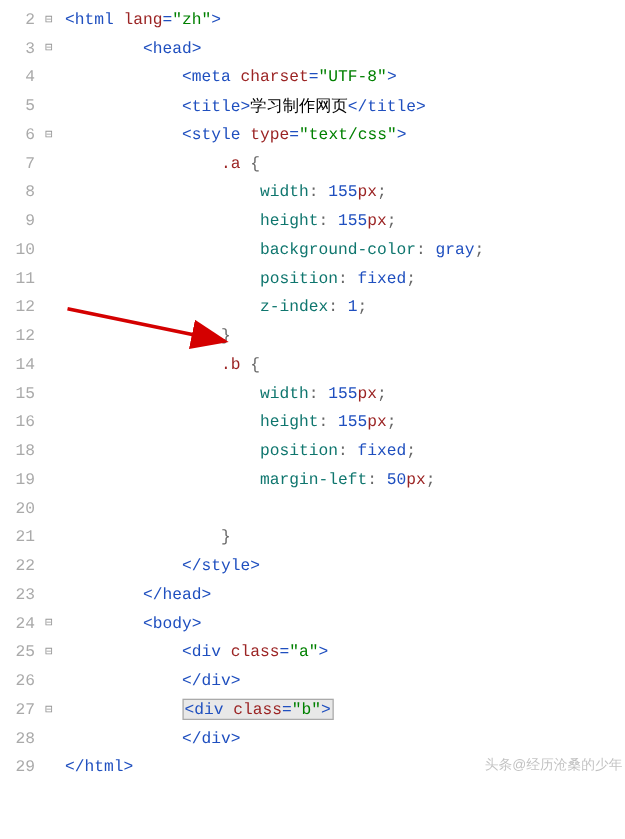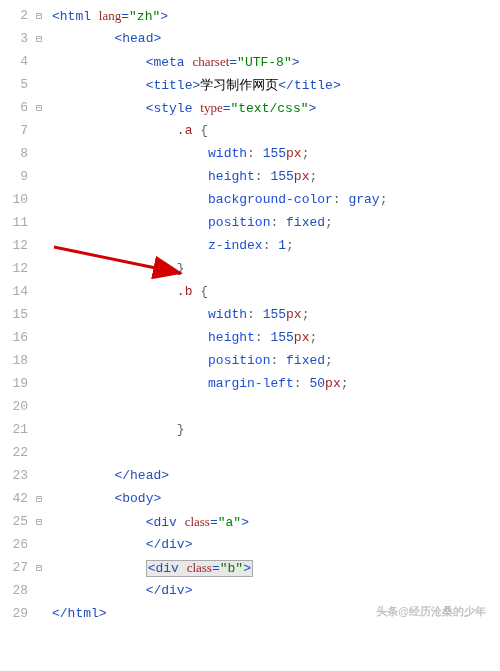--- a/index.html
+++ b/index.html
@@ -33,44 +33,43 @@
     text-align: center;
     color: #999;
     font-size: 10px;
     user-select: none;
   }
   .code {
     padding-left: 6px;
   }
   .t-bracket { color: #1f4fbf; }
   .t-tag { color: #1f4fbf; }
-  .t-attr { color: #9b2424; font-family: Liberation Serif, serif; }
+  .t-attr { color: #9b2424; }
   .t-string { color: #008000; }
   .t-text { color: #000; font-family: Liberation Mono, monospace; }
   .t-sel { color: #9b2424; }
   .t-brace { color: #666; }
-  .t-prop { color: #1d4ed8; }
+  .t-prop { color: #0f766e; }
   .t-val { color: #1f4fbf; }
   .t-unit { color: #9b2424; }
   .t-colon { color: #666; }
   .selbox { border: 1px solid #aaa; background: #e8e8e8; padding: 0 1px;}
   .arrow {
     position: absolute;
     left: 52px;
     top: 243px;
     pointer-events: none;
   }
   .watermark {
     position: absolute;
-    right: 14px;
+    right: 2px;
     bottom: 6px;
     font-size: 11px;
     color: rgba(0,0,0,0.25);
     font-family: sans-serif;
-    font-weight: bold;
   }
 </style>
 </head>
 <body>
 
 <div class="editor">
     <div class="line"><div class="gutter">2</div><div class="fold">⊟</div><div class="code"><span class="t-bracket">&lt;</span><span class="t-tag">html</span><span class="t-bracket"> </span><span class="t-attr">lang</span><span class="t-bracket">=</span><span class="t-string">"zh"</span><span class="t-bracket">&gt;</span></div></div>
     <div class="line"><div class="gutter">3</div><div class="fold">⊟</div><div class="code">        <span class="t-bracket">&lt;</span><span class="t-tag">head</span><span class="t-bracket">&gt;</span></div></div>
     <div class="line"><div class="gutter">4</div><div class="fold"></div><div class="code">            <span class="t-bracket">&lt;</span><span class="t-tag">meta</span><span class="t-bracket"> </span><span class="t-attr">charset</span><span class="t-bracket">=</span><span class="t-string">"UTF-8"</span><span class="t-bracket">&gt;</span></div></div>
     <div class="line"><div class="gutter">5</div><div class="fold"></div><div class="code">            <span class="t-bracket">&lt;</span><span class="t-tag">title</span><span class="t-bracket">&gt;</span><span class="t-text">学习制作网页</span><span class="t-bracket">&lt;/</span><span class="t-tag">title</span><span class="t-bracket">&gt;</span></div></div>
@@ -82,23 +81,23 @@
     <div class="line"><div class="gutter">11</div><div class="fold"></div><div class="code">                    <span class="t-prop">position</span><span class="t-colon">: </span><span class="t-val">fixed</span><span class="t-colon">;</span></div></div>
     <div class="line"><div class="gutter">12</div><div class="fold"></div><div class="code">                    <span class="t-prop">z-index</span><span class="t-colon">: </span><span class="t-val">1</span><span class="t-colon">;</span></div></div>
     <div class="line"><div class="gutter">12</div><div class="fold"></div><div class="code">                <span class="t-brace">}</span></div></div>
     <div class="line"><div class="gutter">14</div><div class="fold"></div><div class="code">                <span class="t-sel">.b</span><span class="t-bracket"> </span><span class="t-brace">{</span></div></div>
     <div class="line"><div class="gutter">15</div><div class="fold"></div><div class="code">                    <span class="t-prop">width</span><span class="t-colon">: </span><span class="t-val">155</span><span class="t-unit">px</span><span class="t-colon">;</span></div></div>
     <div class="line"><div class="gutter">16</div><div class="fold"></div><div class="code">                    <span class="t-prop">height</span><span class="t-colon">: </span><span class="t-val">155</span><span class="t-unit">px</span><span class="t-colon">;</span></div></div>
     <div class="line"><div class="gutter">18</div><div class="fold"></div><div class="code">                    <span class="t-prop">position</span><span class="t-colon">: </span><span class="t-val">fixed</span><span class="t-colon">;</span></div></div>
     <div class="line"><div class="gutter">19</div><div class="fold"></div><div class="code">                    <span class="t-prop">margin-left</span><span class="t-colon">: </span><span class="t-val">50</span><span class="t-unit">px</span><span class="t-colon">;</span></div></div>
     <div class="line"><div class="gutter">20</div><div class="fold"></div></div>
     <div class="line"><div class="gutter">21</div><div class="fold"></div><div class="code">                <span class="t-brace">}</span></div></div>
-    <div class="line"><div class="gutter">22</div><div class="fold"></div></div>
+    <div class="line"><div class="gutter">22</div><div class="fold"></div><div class="code">            <span class="t-bracket">&lt;/</span><span class="t-tag">style</span><span class="t-bracket">&gt;</span></div></div>
     <div class="line"><div class="gutter">23</div><div class="fold"></div><div class="code">        <span class="t-bracket">&lt;/</span><span class="t-tag">head</span><span class="t-bracket">&gt;</span></div></div>
-    <div class="line"><div class="gutter">42</div><div class="fold">⊟</div><div class="code">        <span class="t-bracket">&lt;</span><span class="t-tag">body</span><span class="t-bracket">&gt;</span></div></div>
+    <div class="line"><div class="gutter">24</div><div class="fold">⊟</div><div class="code">        <span class="t-bracket">&lt;</span><span class="t-tag">body</span><span class="t-bracket">&gt;</span></div></div>
     <div class="line"><div class="gutter">25</div><div class="fold">⊟</div><div class="code">            <span class="t-bracket">&lt;</span><span class="t-tag">div</span><span class="t-bracket"> </span><span class="t-attr">class</span><span class="t-bracket">=</span><span class="t-string">"a"</span><span class="t-bracket">&gt;</span></div></div>
     <div class="line"><div class="gutter">26</div><div class="fold"></div><div class="code">            <span class="t-bracket">&lt;/</span><span class="t-tag">div</span><span class="t-bracket">&gt;</span></div></div>
     <div class="line"><div class="gutter">27</div><div class="fold">⊟</div><div class="code">            <span class="selbox"><span class="t-bracket">&lt;</span><span class="t-tag">div</span><span class="t-bracket"> </span><span class="t-attr">class</span><span class="t-bracket">=</span><span class="t-string">"b"</span><span class="t-bracket">&gt;</span></span></div></div>
     <div class="line"><div class="gutter">28</div><div class="fold"></div><div class="code">            <span class="t-bracket">&lt;/</span><span class="t-tag">div</span><span class="t-bracket">&gt;</span></div></div>
     <div class="line"><div class="gutter">29</div><div class="fold"></div><div class="code"><span class="t-bracket">&lt;/</span><span class="t-tag">html</span><span class="t-bracket">&gt;</span></div></div>
   </div>
 
 <svg class="arrow" width="140" height="40">
   <defs>
     <marker id="ah" markerWidth="10" markerHeight="8" refX="9" refY="4" orient="auto">

